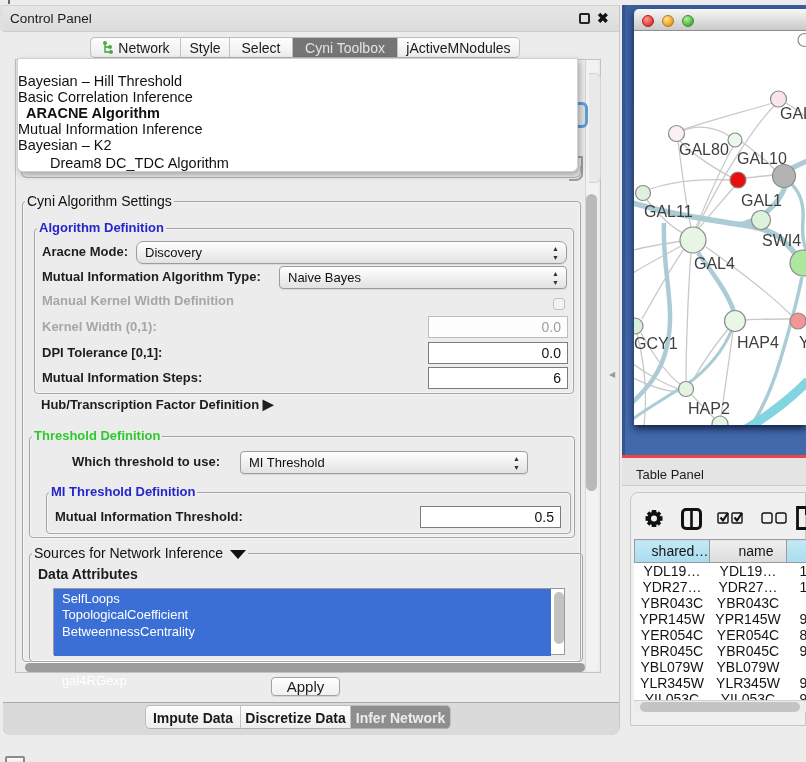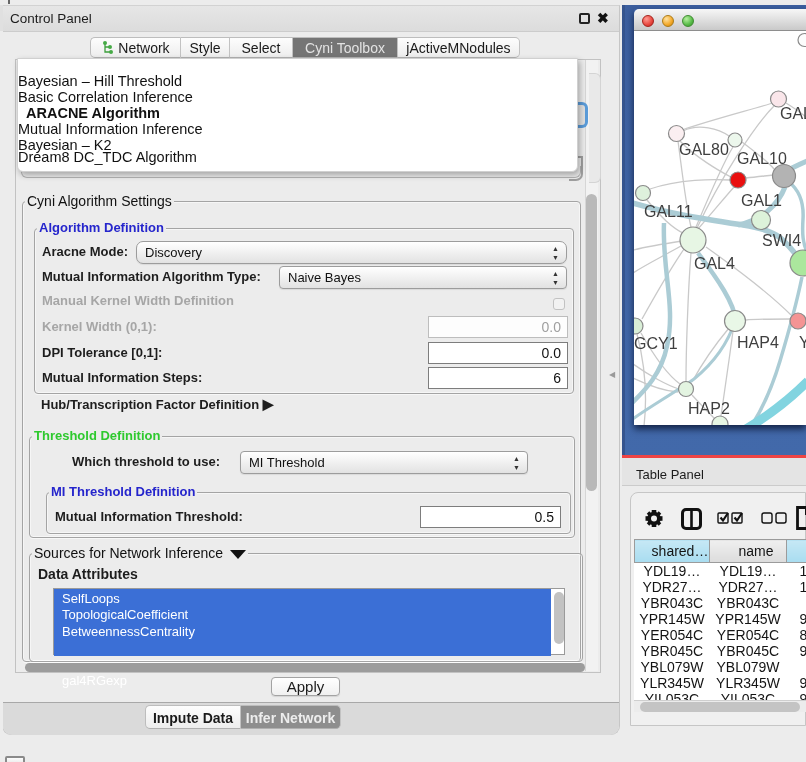--- a/index.html
+++ b/index.html
@@ -136,39 +136,40 @@
     <div class="it" style="top:35px;">BetweennessCentrality</div>
     <div class="it" style="top:51px;margin-top:33px;">gal4RGexp</div>
     <div class="vthumb"></div>
   </div>
 
   <div class="abs" id="hthumb"></div>
   <div class="abs" id="applybtn">Apply</div>
   <div class="abs" id="ftabs"></div>
   <div class="abs tabstrip" style="left:142px; top:699px;">
     <div class="tab first fb" style="width:96px;">Impute Data</div>
+    <div class="tab fb" style="width:110px;">Discretize Data</div>
     <div class="tab last sel fb" style="width:100px; background:#8e8e8e; color:#ededed;">Infer Network</div>
   </div>
 
   <div class="abs" style="left:582px; top:54px; width:13px; height:611px; background:#f2f2f2; border-left:1px solid #d6d6d6;"></div>
   <div class="abs" style="left:583px; top:188px; width:11px; height:297px; background:#b9b9b9; border-radius:6px;"></div>
 
   <div class="abs" style="left:586px; top:67px; width:12px; height:110px; border:1px solid #d4d4d4; border-left:none; border-radius:0 6px 6px 0; background:#e9e9e9;"></div>
   <div class="abs" style="left:573px; top:96px; width:12px; height:26px; border:3px solid #5b9bd8; border-left:none; border-radius:0 6px 6px 0; background:#e0e0e0;"></div>
   <div class="abs" style="left:566px; top:150px; width:14px; height:25px; border:2px solid #9f9f9f; border-left:none; border-radius:0 0 7px 0; background:#ececec;"></div>
 
   <div class="abs" style="left:18px; top:160px; width:560px; height:12px; border:1px solid #b4b4b4; border-top:none; border-radius:0 0 6px 6px;"></div>
 
   <div class="abs" id="popup">
     <div class="li" style="top:14px;">Bayesian – Hill Threshold</div>
     <div class="li" style="top:30px;">Basic Correlation Inference</div>
     <div class="li" style="top:46px; font-weight:bold;padding-left:8px;">ARACNE Algorithm</div>
     <div class="li" style="top:62px;">Mutual Information Inference</div>
     <div class="li" style="top:78px;">Bayesian – K2</div>
-    <div class="li" style="top:90px;">Dream8 DC_TDC Algorithm</div>
+    <div class="li" style="top:96px;margin-left:32px;">Dream8 DC_TDC Algorithm</div>
   </div>
 </div>
 
 <div class="abs" style="left:609px; top:371px; width:5px; height:7px; color:#9a9a9a; font-size:8px; line-height:7px;">◀</div>
 <div class="abs" style="left:8px; top:0; width:2px; height:4px; background:#666;"></div>
 <div class="abs" style="left:0px; top:5px; width:3px; height:26px; background:#e0e0e0;"></div>
 <div class="abs" style="left:0px; top:31px; width:3px; height:702px; background:#ececec;"></div>
 
 <div class="abs" style="left:5px; top:756px; width:20px; height:10px; border:2px solid #8a8a8a; border-radius:2px; background:linear-gradient(#fcfcfc,#e8e8e8);"></div>
 

